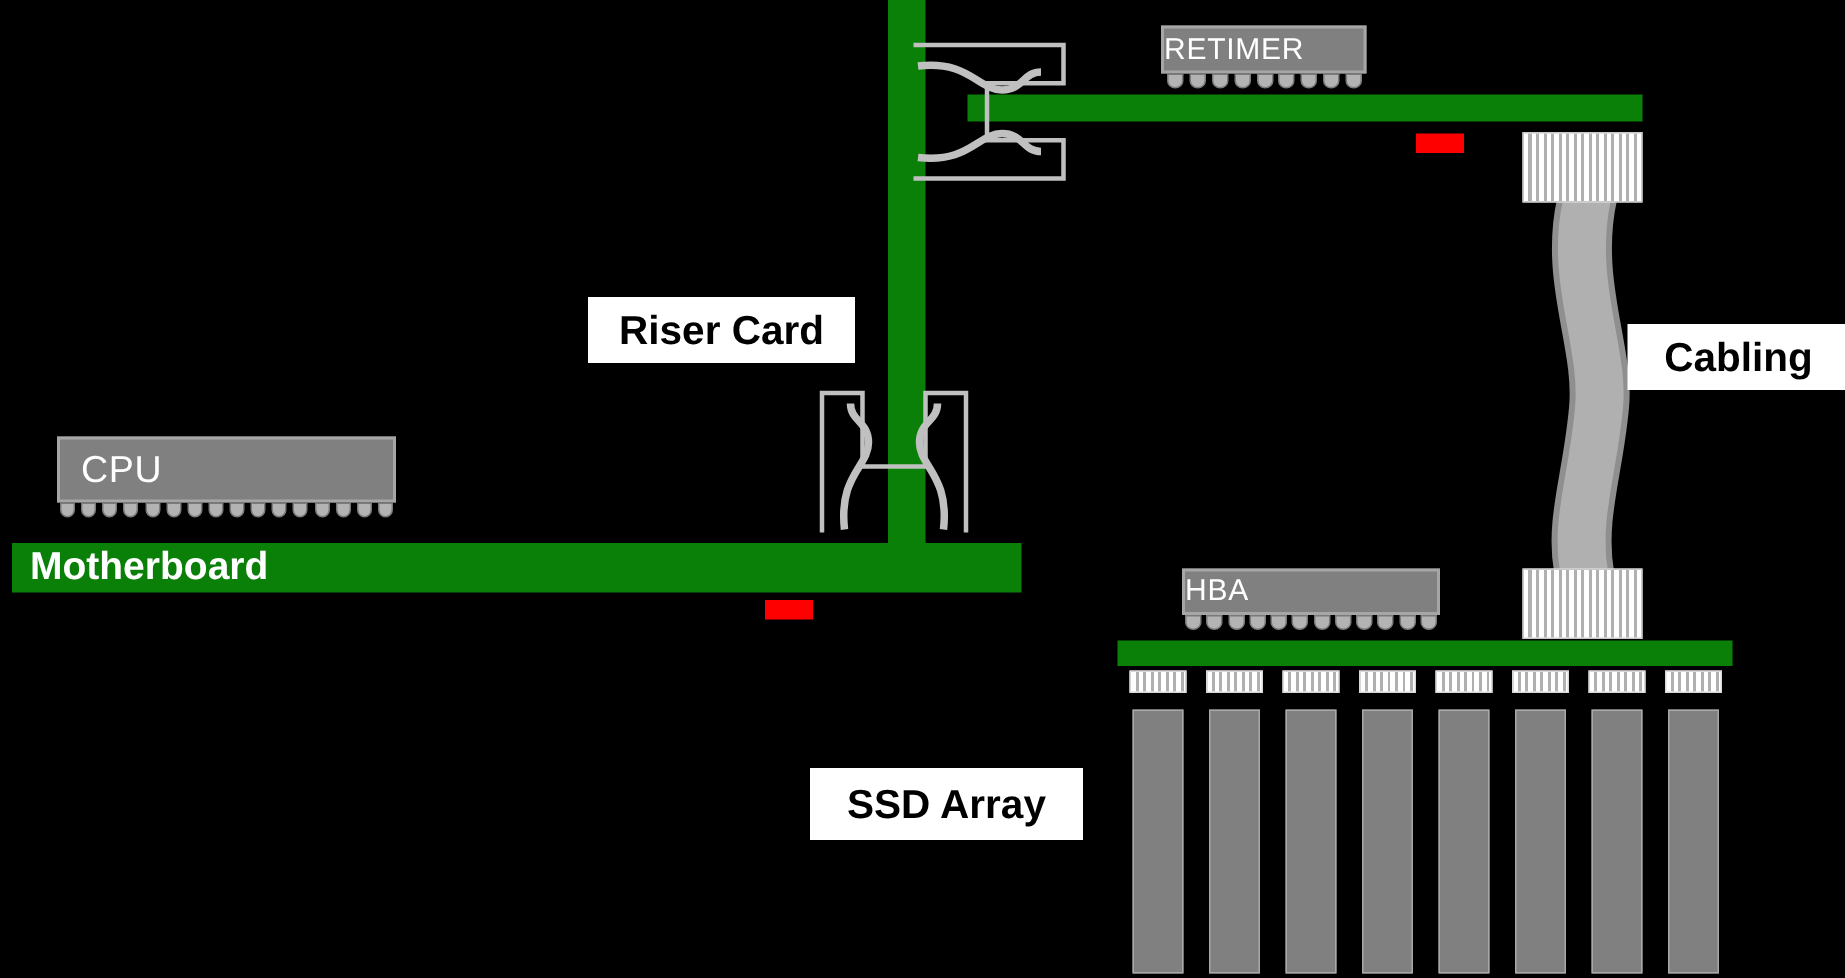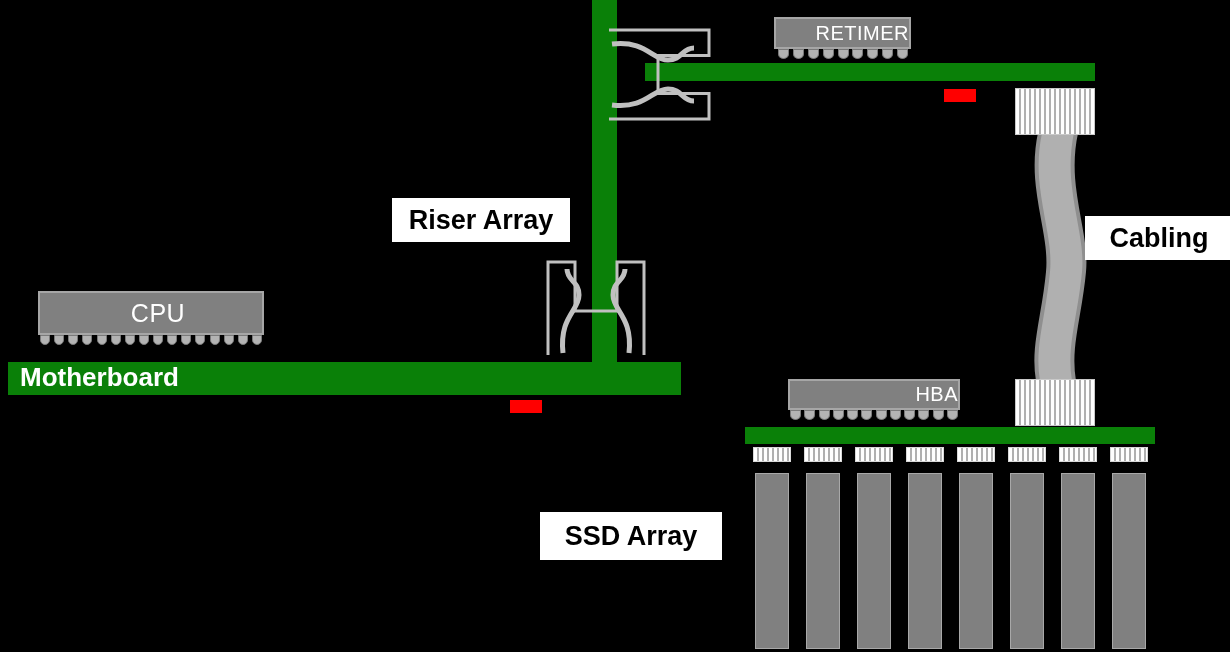--- a/index.html
+++ b/index.html
@@ -23,21 +23,21 @@
   }
 
   
   .chip {
     background: #808080;
     border: 2px solid #a6a6a6;
     box-sizing: border-box;
     color: #ffffff;
     display: flex;
     align-items: center;
-    justify-content: flex-end;
+    justify-content: flex-start;
     letter-spacing: 0.5px;
   }
   .chip-label {
     white-space: nowrap;
   }
 
   
   .balls {
     display: flex;
     justify-content: space-between;
@@ -146,21 +146,21 @@
         </svg>
       </div>
     </div>
 
   <div id="cable-connectors-layer">
       <div class="striped abs" style="left: 1015px; top: 88px; width: 80px; height: 47px;"></div>
       <div class="striped abs" style="left: 1015px; top: 379px; width: 80px; height: 47px;"></div>
     </div>
 
   <div id="chips-layer">
-      <div class="chip abs" style="left: 38px; top: 291px; width: 226px; height: 44px; font-size: 25px; justify-content: center; padding-left: 14px;">
+      <div class="chip abs" style="left: 38px; top: 291px; width: 226px; height: 44px; font-size: 25px; justify-content: flex-start; padding-left: 14px;">
         <span class="chip-label">CPU</span>
       </div>
       <div class="balls abs" style="left: 40px; top: 335px; width: 222px; height: 11px;">
         <div class="ball" style="width: 10px; height: 10px;"></div>
         <div class="ball" style="width: 10px; height: 10px;"></div>
         <div class="ball" style="width: 10px; height: 10px;"></div>
         <div class="ball" style="width: 10px; height: 10px;"></div>
         <div class="ball" style="width: 10px; height: 10px;"></div>
         <div class="ball" style="width: 10px; height: 10px;"></div>
         <div class="ball" style="width: 10px; height: 10px;"></div>
@@ -226,21 +226,21 @@
       <div class="ssd abs" style="left: 1112px; top: 473px; width: 34px; height: 176px;"></div>
     </div>
 
   <div id="markers-layer">
       <div class="redmark abs" style="left: 510px; top: 400px; width: 32px; height: 13px; background: rgb(255, 0, 0);"></div>
       <div class="redmark abs" style="left: 944px; top: 89px; width: 32px; height: 13px; background: rgb(255, 0, 0);"></div>
     </div>
 
   <div id="callouts-layer">
       <div class="callout abs" style="left: 392px; top: 198px; width: 178px; height: 44px; font-size: 27px;">
-        <span>Riser Array</span>
+        <span>Riser Card</span>
       </div>
       <div class="callout abs" style="left: 1085px; top: 216px; width: 148px; height: 44px; font-size: 27px;">
         <span>Cabling</span>
       </div>
       <div class="callout abs" style="left: 540px; top: 512px; width: 182px; height: 48px; font-size: 27px;">
         <span>SSD Array</span>
       </div>
     </div>
 
 </div>

